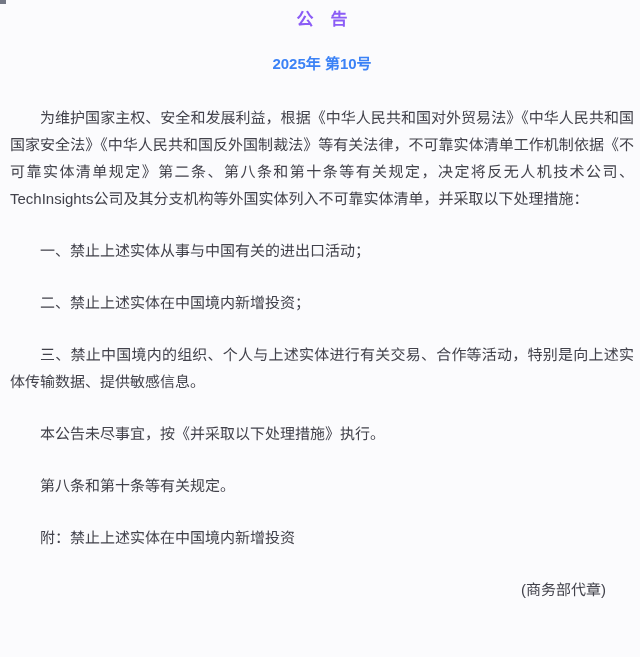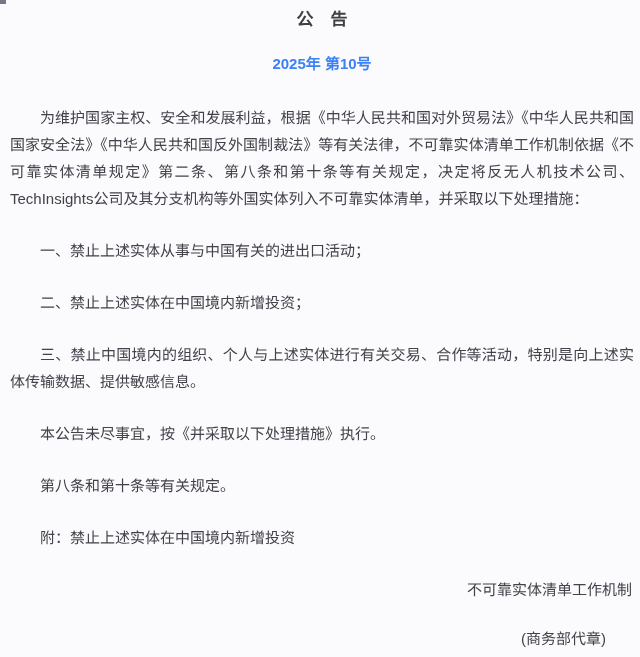--- a/index.html
+++ b/index.html
@@ -26,21 +26,21 @@
     height: 4px;
     background: #5a6070;
     opacity: 0.85;
   }
   .title {
     margin: 0;
     text-align: center;
     font-size: 17px;
     line-height: 18px;
     font-weight: bold;
-    color: #404040;
+    color: #8b5cf6;
   }
   .doc-number {
     margin-top: 27px;
     text-align: center;
     font-size: 15px;
     line-height: 16px;
     font-weight: bold;
     color: #3b82f6;
   }
   .body {
@@ -84,17 +84,16 @@
     <p class="para">为维护国家主权、安全和发展利益，根据《中华人民共和国对外贸易法》《中华人民共和国国家安全法》《中华人民共和国反外国制裁法》等有关法律，不可靠实体清单工作机制依据《不可靠实体清单规定》第二条、第八条和第十条等有关规定，决定将反无人机技术公司、TechInsights公司及其分支机构等外国实体列入不可靠实体清单，并采取以下处理措施：</p>
     <p class="para">一、禁止上述实体从事与中国有关的进出口活动；</p>
     <p class="para">二、禁止上述实体在中国境内新增投资；</p>
     <p class="para">三、禁止中国境内的组织、个人与上述实体进行有关交易、合作等活动，特别是向上述实体传输数据、提供敏感信息。</p>
     <p class="para">本公告未尽事宜，按《并采取以下处理措施》执行。</p>
     <p class="para">第八条和第十条等有关规定。</p>
     <p class="para">附：禁止上述实体在中国境内新增投资</p>
   </div>
 
   <div class="signature">
-    <div class="sig-issuer">不可靠实体清单工作机制</div>
     <div class="sig-seal">(商务部代章)</div>
   </div>
 
 </div>
 
 </body></html>

